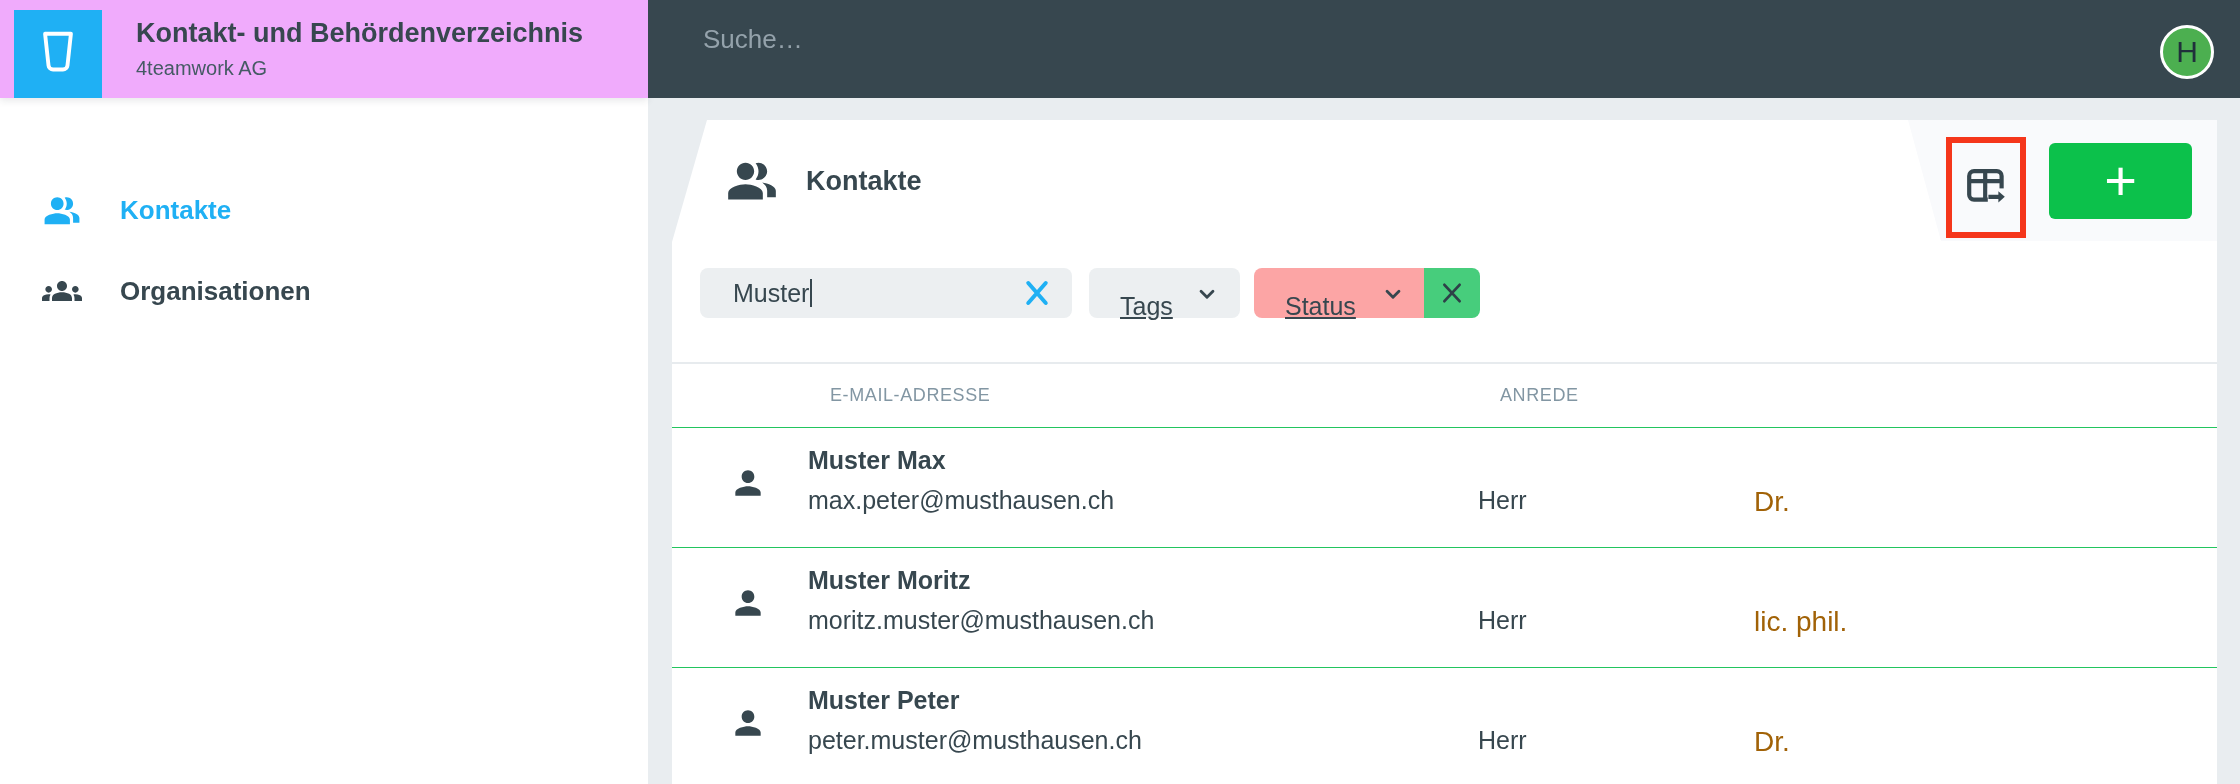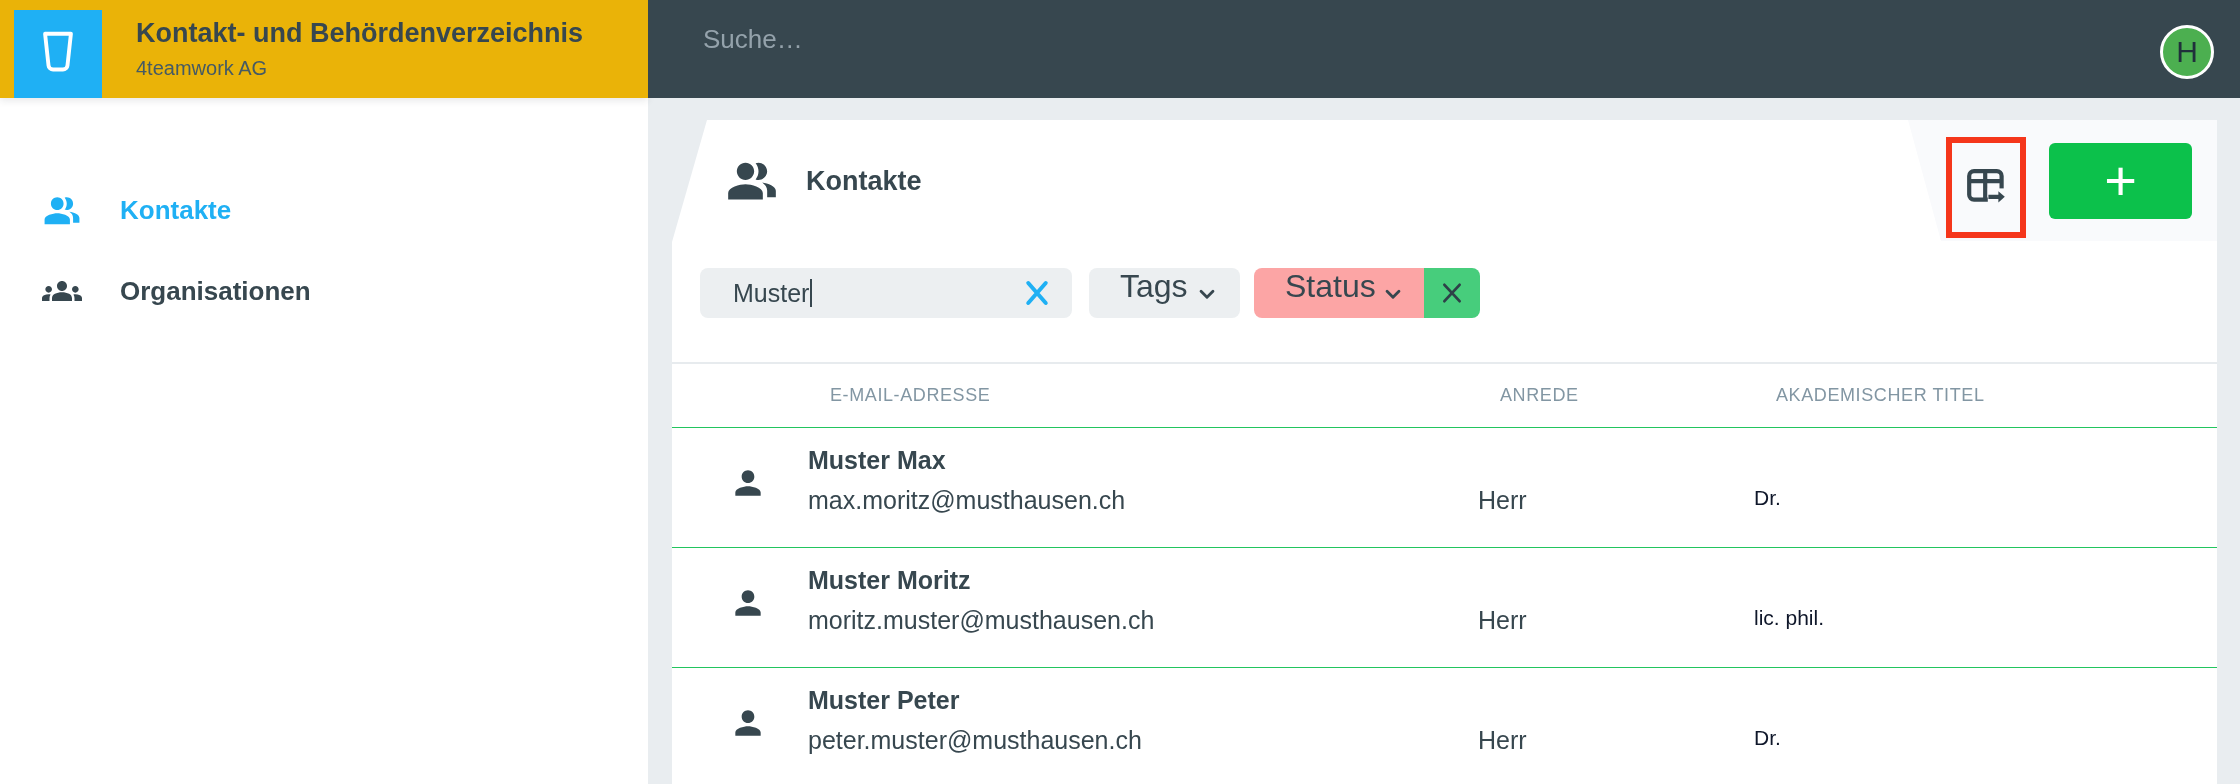--- a/index.html
+++ b/index.html
@@ -1,21 +1,21 @@
 <!DOCTYPE html>
 <html><head>
 <meta charset="utf-8">
 <style>
   * { margin:0; padding:0; box-sizing:border-box; }
   html,body { width:2240px; height:784px; overflow:hidden; }
   body { font-family:"Liberation Sans","DejaVu Sans",sans-serif; background:#E9EDF0; position:relative; }
 
   
   .app-header { position:absolute; left:0; top:0; width:2240px; height:98px; z-index:5; }
-  .app-header-left { position:absolute; left:0; top:0; width:648px; height:98px; background:#eab308;
+  .app-header-left { position:absolute; left:0; top:0; width:648px; height:98px; background:#f0abfc;
                      box-shadow:0 3px 7px rgba(38,50,56,.10); }
   .logo-square { position:absolute; left:14px; top:10px; width:88px; height:88px; background:#1FB0F4;
                  display:flex; align-items:center; justify-content:center; }
   .app-title { position:absolute; left:136px; top:18px; font-size:27px; font-weight:600; color:#37474F; white-space:nowrap; }
   .app-subtitle { position:absolute; left:136px; top:57px; font-size:20px; font-weight:400; color:#455A64; }
   .topbar { position:absolute; left:648px; top:0; width:1592px; height:98px; background:#37474F; }
   .topbar-search { position:absolute; left:55px; top:0; height:78px; width:1350px; background:transparent;
                    border:none; outline:none; font-size:26px; color:#ECEFF1; font-family:inherit; }
   .topbar-search::placeholder { color:#94A2AB; opacity:1; }
   .avatar { position:absolute; left:1512px; top:25px; width:54px; height:54px; border-radius:50%;
@@ -45,41 +45,41 @@
              border-radius:6px; color:#FFFFFF; font-size:56px; font-weight:300; line-height:66px; cursor:pointer;
              display:flex; align-items:center; justify-content:center; }
 
   
   .filters { position:absolute; left:0; top:148px; width:100%; height:50px; }
   .f-input { position:absolute; left:28px; top:0; width:372px; height:50px; background:#ECEFF1; border-radius:8px; }
   .f-input .val { position:absolute; left:33px; top:11px; font-size:25px; color:#37474F; }
   .caret { display:inline-block; width:2px; height:28px; background:#37474F; vertical-align:-5px; margin-left:1px; }
   .f-clear { position:absolute; right:20px; top:10px; width:30px; height:30px; border:none; background:transparent; cursor:pointer; padding:0; }
   .chip { position:absolute; top:0; height:50px; background:#ECEFF1; border-radius:8px; cursor:pointer; }
-  .chip .txt { position:absolute; top:0; font-size:32px; color:#37474F; }
+  .chip .txt { position:absolute; top:24px; font-size:25px; color:#37474F;text-decoration:underline; }
   .chip .chev { position:absolute; top:13px; }
   .chip-tags { left:417px; width:151px; }
   .chip-tags .txt { left:31px; } .chip-tags .chev { right:20px; }
   .chip-status { left:582px; width:170px; background:#fca5a5; border-radius:8px 0 0 8px; }
   .chip-status .txt { left:31px; } .chip-status .chev { right:18px; }
   .chip-status-x { position:absolute; left:752px; top:0; width:56px; height:50px; background:#47CD7C;
                    border:none; border-radius:0 8px 8px 0; cursor:pointer; display:flex; align-items:center; justify-content:center; }
 
   
   .t-divider { position:absolute; left:0; top:242px; width:100%; height:2px; background:#E7EBEE; }
   .t-head { position:absolute; left:0; top:244px; width:100%; height:63px;margin-left:22px; }
   .t-head span { position:absolute; top:0; line-height:63px; font-size:18px; color:#8296A3; letter-spacing:.6px; }
   .th-0 { left:136px; } .th-1 { left:806px; } .th-2 { left:1082px; }
   .rows { position:absolute; left:0; top:307px; width:100%; }
   .trow { position:relative; width:100%; height:120px; border-top:1px solid #22c55e; cursor:pointer; }
   .trow .p-ic { position:absolute; left:57px; top:36px; }
   .trow .nm { position:absolute; left:136px; top:18px; font-size:25px; font-weight:700; color:#37474F; }
   .trow .em { position:absolute; left:136px; top:58px; font-size:25px; color:#37474F; }
   .trow .an { position:absolute; left:806px; top:58px; font-size:25px; color:#37474F; }
-  .trow .ti { position:absolute; left:1082px; top:58px; font-size:21px; color:#0f172a; }
+  .trow .ti { position:absolute; left:1082px; top:58px; font-size:28px; color:#a16207; }
 </style>
 </head>
 <body>
 
 <div class="app-header">
   <div class="app-header-left">
     <div class="logo-square">
       <span>
         <svg width="52" height="56" viewBox="0 0 48 52" fill="none">
           <path d="M12 9 H36 L32.8 38.5 A4.2 4.2 0 0 1 28.6 42.3 H19.4 A4.2 4.2 0 0 1 15.2 38.5 Z" stroke="#FFFFFF" stroke-width="3.6" stroke-linejoin="round"></path>
@@ -174,32 +174,31 @@
       <svg width="28" height="28" viewBox="0 0 24 24">
         <path d="M5.5 5 L18.5 19 M18.5 5 L5.5 19" stroke="#2E4048" stroke-width="2.4" stroke-linecap="round" fill="none"></path>
       </svg>
     </button>
   </div>
 
   <div class="t-divider"></div>
   <div class="t-head">
     <span class="th-0">E-MAIL-ADRESSE</span>
     <span class="th-1">ANREDE</span>
-    <span class="th-2">AKADEMISCHER TITEL</span>
   </div>
 
   <div class="rows">
     <div class="trow">
       <span class="p-ic">
         <svg width="38" height="38" viewBox="0 0 24 24" fill="#37474F">
             <path d="M12 12c2.21 0 4-1.79 4-4s-1.79-4-4-4-4 1.79-4 4 1.79 4 4 4zm0 2c-2.67 0-8 1.34-8 4v2h16v-2c0-2.66-5.33-4-8-4z"></path>
           </svg>
       </span>
       <span class="nm">Muster Max</span>
-      <span class="em">max.moritz@musthausen.ch</span>
+      <span class="em">max.peter@musthausen.ch</span>
       <span class="an">Herr</span>
       <span class="ti">Dr.</span>
     </div>
     <div class="trow">
       <span class="p-ic">
         <svg width="38" height="38" viewBox="0 0 24 24" fill="#37474F">
             <path d="M12 12c2.21 0 4-1.79 4-4s-1.79-4-4-4-4 1.79-4 4 1.79 4 4 4zm0 2c-2.67 0-8 1.34-8 4v2h16v-2c0-2.66-5.33-4-8-4z"></path>
           </svg>
       </span>
       <span class="nm">Muster Moritz</span>

